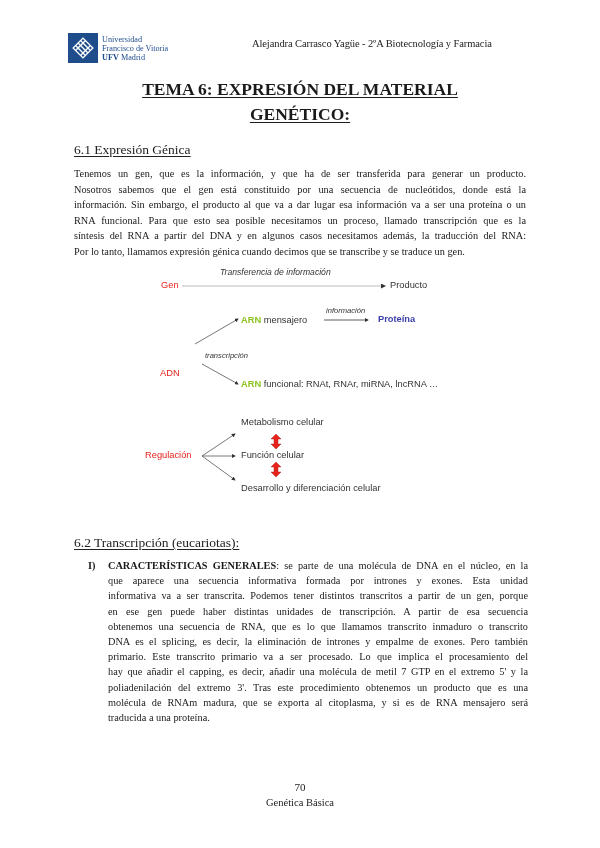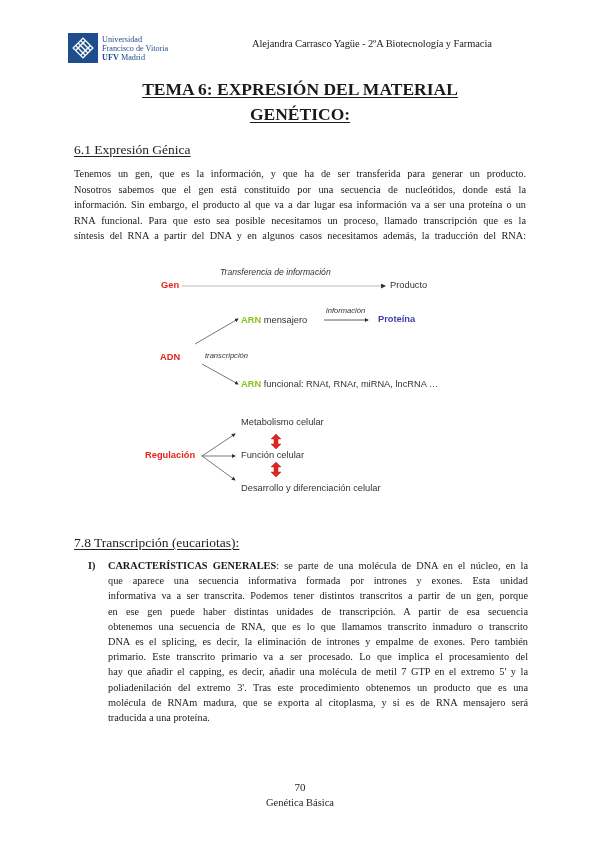--- a/index.html
+++ b/index.html
@@ -27,21 +27,21 @@
     .h2 { left: 74px; top: 535px; }
 
     
     .para { position: absolute; left: 74px; width: 452px; top: 166px; font-size: 10.3px; line-height: 15.6px; text-align: justify; color: #1a1a1a; }
     .para .line { display: block; text-align: justify; text-align-last: justify; white-space: nowrap; height: 15.6px; }
     .para .line.last { text-align-last: left; }
 
     
     .diagram { position: absolute; left: 140px; top: 262px; width: 340px; height: 240px; font-family: "Liberation Sans", sans-serif; }
     .dg { position: absolute; font-size: 9.3px; white-space: nowrap; color: #333; }
-    .red { color: #e8231c; font-weight: bold; }
+    .red { color: #e8231c; font-weight: normal; }
     .green { color: #8dc21f; font-weight: bold; }
     .blue { color: #3b3fa8; font-weight: bold; }
     .ital { font-style: italic; font-size: 8.6px; color: #333; }
 
     
     .list { position: absolute; left: 88px; top: 558px; width: 440px; font-size: 10.3px; line-height: 15.2px; color: #1a1a1a; }
     .list .marker { position: absolute; left: 0; top: 0; font-weight: bold; }
     .list .content { margin-left: 20px; }
     .list .line { display: block; text-align: justify; text-align-last: justify; white-space: nowrap; height: 15.2px; }
     .list .line.last { text-align-last: left; }
@@ -82,20 +82,21 @@
     <span>GENÉTICO:</span>
   </div>
 
   <div class="section-h h1"> 6.1 Expresión Génica</div>
   <div class="para">
     <span class="line">Tenemos un gen, que es la información, y que ha de ser transferida para generar un producto.</span>
     <span class="line">Nosotros sabemos que el gen está constituido por una secuencia de nucleótidos, donde está la</span>
     <span class="line">información. Sin embargo, el producto al que va a dar lugar esa información va a ser una proteína o un</span>
     <span class="line">RNA funcional. Para que esto sea posible necesitamos un proceso, llamado transcripción que es la</span>
     <span class="line">síntesis del RNA a partir del DNA y en algunos casos necesitamos además, la traducción del RNA:</span>
+    <span class="line last">Por lo tanto, llamamos expresión génica cuando decimos que se transcribe y se traduce un gen.</span>
   </div>
 
   <div class="diagram">
     <svg width="340" height="240" style="position:absolute;left:0;top:0">
       <defs>
         <marker id="ah" markerWidth="5" markerHeight="5" refX="4" refY="2.5" orient="auto">
           <path d="M0,0 L5,2.5 L0,5 z" fill="#333"></path>
         </marker>
       </defs>
 
@@ -118,32 +119,32 @@
     </svg>
 
     <div class="dg red" style="left:21px;top:18px">Gen</div>
     <div class="dg ital" style="left:80px;top:5px">Transferencia de información</div>
     <div class="dg" style="left:250px;top:18px">Producto</div>
 
     <div class="dg" style="left:101px;top:53px"><span class="green">ARN</span><span> mensajero</span></div>
     <div class="dg ital" style="left:186px;top:44px;font-size:7.6px">información</div>
     <div class="dg blue" style="left:238px;top:52px">Proteína</div>
 
-    <div class="dg red" style="left:20px;top:90px">ADN</div>
+    <div class="dg red" style="left:20px;top:106px">ADN</div>
     <div class="dg ital" style="left:65px;top:89px;font-size:7.6px">transcripción</div>
 
     <div class="dg" style="left:101px;top:117px"><span class="green">ARN</span><span> funcional: RNAt, RNAr, miRNA, lncRNA …</span></div>
 
     <div class="dg red" style="left:5px;top:188px">Regulación</div>
     <div class="dg" style="left:101px;top:155px">Metabolismo celular</div>
     <div class="dg" style="left:101px;top:188px">Función celular</div>
     <div class="dg" style="left:101px;top:221px">Desarrollo y diferenciación celular</div>
   </div>
 
-  <div class="section-h h2">7.8 Transcripción (eucariotas):</div>
+  <div class="section-h h2">6.2 Transcripción (eucariotas):</div>
   <div class="list">
     <span class="marker">I)</span>
     <div class="content">
       <span class="line"><b>CARACTERÍSTICAS GENERALES</b><span>: se parte de una molécula de DNA en el núcleo, en la</span></span>
       <span class="line">que aparece una secuencia informativa formada por intrones y exones. Esta unidad</span>
       <span class="line">informativa va a ser transcrita. Podemos tener distintos transcritos a partir de un gen, porque</span>
       <span class="line">en ese gen puede haber distintas unidades de transcripción. A partir de esa secuencia</span>
       <span class="line">obtenemos una secuencia de RNA, que es lo que llamamos transcrito inmaduro o transcrito</span>
       <span class="line">DNA es el splicing, es decir, la eliminación de intrones y empalme de exones. Pero también</span>
       <span class="line">primario. Este transcrito primario va a ser procesado. Lo que implica el procesamiento del</span>

